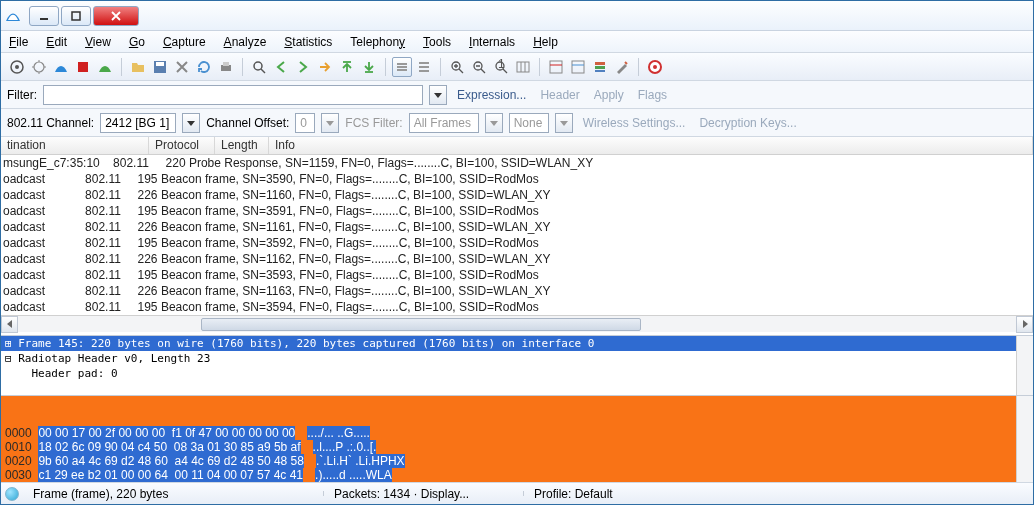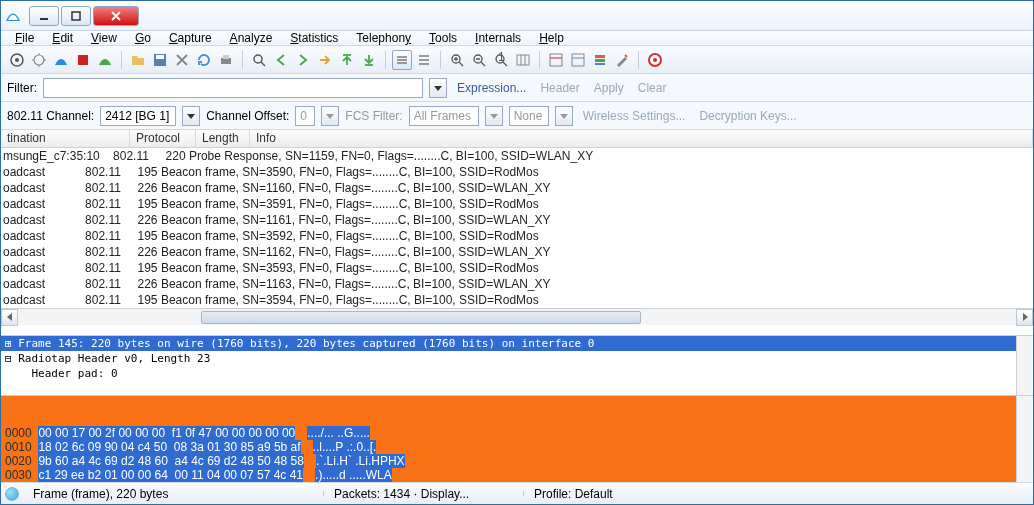--- a/index.html
+++ b/index.html
@@ -3,21 +3,21 @@
 <meta charset="utf-8">
 <style>
 * { margin: 0; padding: 0; box-sizing: border-box; font-family: "Segoe UI", Tahoma, sans-serif; font-size: 12px; }
 body { background: #f0f0f0; width: 1034px; height: 505px; display: flex; flex-direction: column; border: 1px solid #2e6da4; }
 .titlebar { height: 30px; background: linear-gradient(#fdfeff,#eaf2fb); display: flex; align-items: center; padding: 0 4px; border-bottom: 1px solid #c9d3e0; position: relative; }
 .titlebar .appicon { width: 16px; height: 16px; margin-right: 6px; }
 .titlebar .title { color: #1a1a1a; flex: 1; }
 .titlebar .winbtns { display: flex; gap: 0; }
 .titlebar .wb { width: 30px; height: 20px; border: 1px solid #8fa7c4; border-radius: 3px; margin-left: 2px; display: flex; align-items: center; justify-content: center; background: linear-gradient(#fff,#dbe8f7); }
 .titlebar .wb.close { background: linear-gradient(#f08080,#d01010); color: #fff; width: 46px; }
-.menubar { height: 15px; background: linear-gradient(#fcfdff,#eef4fb); display: flex; align-items: center; padding: 0 6px; gap: 2px; border-bottom: 1px solid #d0d8e2; }
+.menubar { height: 22px; background: linear-gradient(#fcfdff,#eef4fb); display: flex; align-items: center; padding: 0 0; gap: 2px; border-bottom: 1px solid #d0d8e2; }
 .menubar span { padding: 2px 8px; cursor: default; }
 .menubar span u { text-decoration: underline; }
 .toolbar { height: 28px; background: linear-gradient(#fafcff,#e8eef7); display: flex; align-items: center; padding: 0 6px; gap: 2px; border-bottom: 1px solid #d0d8e2; }
 .tb { width: 20px; height: 20px; display: flex; align-items: center; justify-content: center; border-radius: 2px; }
 .sep { width: 1px; height: 18px; background: #c5cdd8; margin: 0 4px; }
 .filterbar, .wlanbar { height: 28px; background: #f5f8fc; display: flex; align-items: center; padding: 0 6px; gap: 6px; border-bottom: 1px solid #d0d8e2; }
 .filterbar input.filter { width: 380px; height: 20px; border: 1px solid #9aa9bc; padding: 0 4px; }
 .ddbtn { width: 18px; height: 20px; border: 1px solid #9aa9bc; background: linear-gradient(#fff,#e2e9f2); display: flex; align-items: center; justify-content: center; }
 .linkbtn { color: #3a5b8c; cursor: default; padding: 0 4px; }
 .linkbtn.dim { color: #9aa9bc; }
@@ -36,21 +36,21 @@
 .detailpane .vbar { position:absolute; right:0; top:0; bottom:0; width:17px; background:#f3f4f6; border-left:1px solid #d0d0d0;}
 .hexpane { height: 86px; background: #f97316; font-family: "Lucida Console", Consolas, monospace; font-size: 12px; line-height: 14px; white-space: pre; padding: 2px 4px; overflow: hidden; position:relative;}
 .hexpane .vbar { position:absolute; right:0; top:0; bottom:0; width:17px; background:#f3f4f6; border-left:1px solid #d0d0d0;}
 .hexline span.off { color: #2a2a2a; }
 .hexline span.hex { background: #2f6bd1; color: #fff; }
 .hexline span.asc { background: #2f6bd1; color: #fff; margin-left: 12px; }
 .statusbar { height: 22px; background: linear-gradient(#fafcff,#e8eef7); display: flex; align-items: center; padding: 8px 4px; gap: 0; border-top: 1px solid #d0d8e2; }
 .statusbar .dot { width: 14px; height: 14px; border-radius: 50%; background: radial-gradient(circle at 4px 4px,#9fe5ff,#2fa6d4); margin-right: 4px; border:1px solid #7fb5cf;}
 .statusbar .cell { padding: 0 10px; border-left: 1px solid #c5cdd8; height: 100%; display: flex; align-items: center; }
 .statusbar .cell.first { border-left: none; flex: 0 0 300px; }
-.col-tin{width:129px;} .col-prot{width:66px;} .col-len{width:54px;} .col-info{flex:1;}
+.col-tin{width:148px;} .col-prot{width:66px;} .col-len{width:54px;} .col-info{flex:1;}
 svg { display: block; }
 </style>
 </head>
 <body>
 
 <div class="titlebar">
   <svg class="appicon" viewBox="0 0 16 16">
       <path fill="#2c88d8" d="M1 13 C5 3 11 3 15 13 L1 13 Z"></path>
       <path fill="#fff" d="M3 12 C6 5 10 5 13 12 Z"></path>
     </svg>
@@ -258,21 +258,21 @@
   <span>Filter:</span>
   <input class="filter" value="" style="">
   <div class="ddbtn">
       <svg width="8" height="8">
         <path d="M0 2h8L4 7z" fill="#333"></path>
       </svg>
     </div>
   <span class="linkbtn">Expression...</span>
   <span class="linkbtn dim">Header</span>
   <span class="linkbtn dim">Apply</span>
-  <span class="linkbtn dim">Clear</span>
+  <span class="linkbtn dim">Flags</span>
 </div>
 
 <div class="wlanbar">
   <span>802.11 Channel:</span>
   <span class="sel" style="width:76px;">2412 [BG 1]</span>
   <div class="ddbtn">
       <svg width="8" height="8">
         <path d="M0 2h8L4 7z" fill="#333"></path>
       </svg>
     </div>

